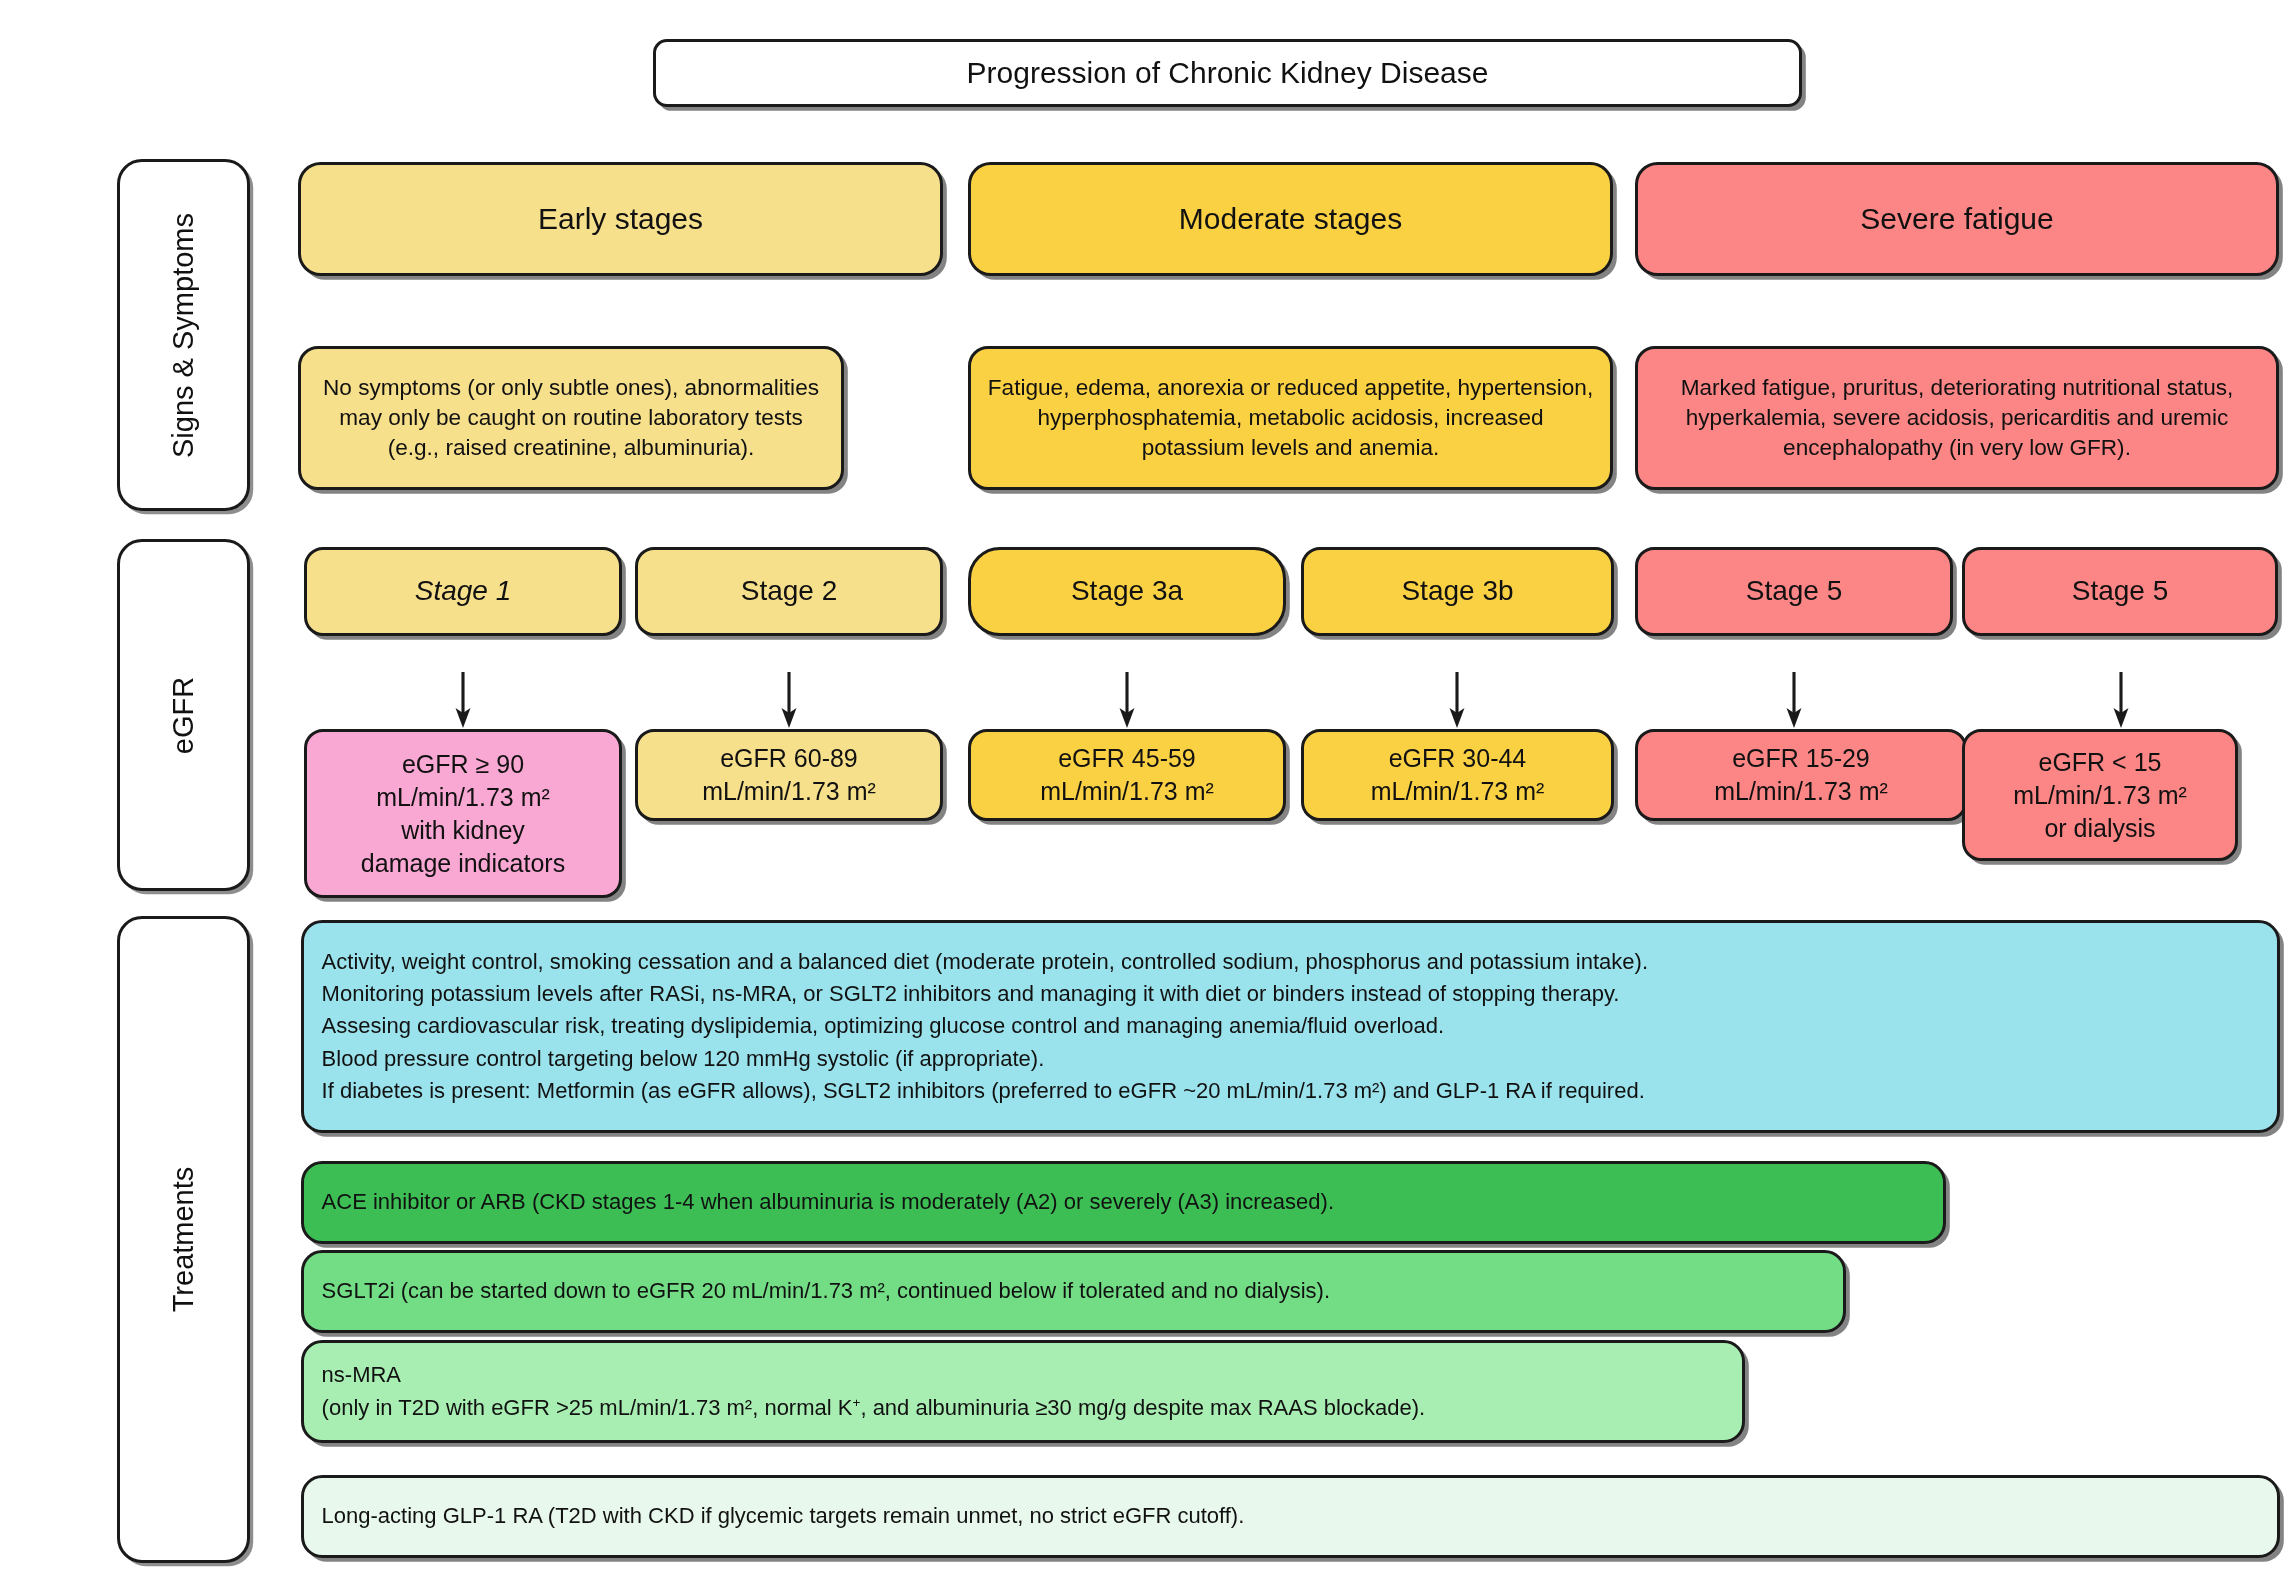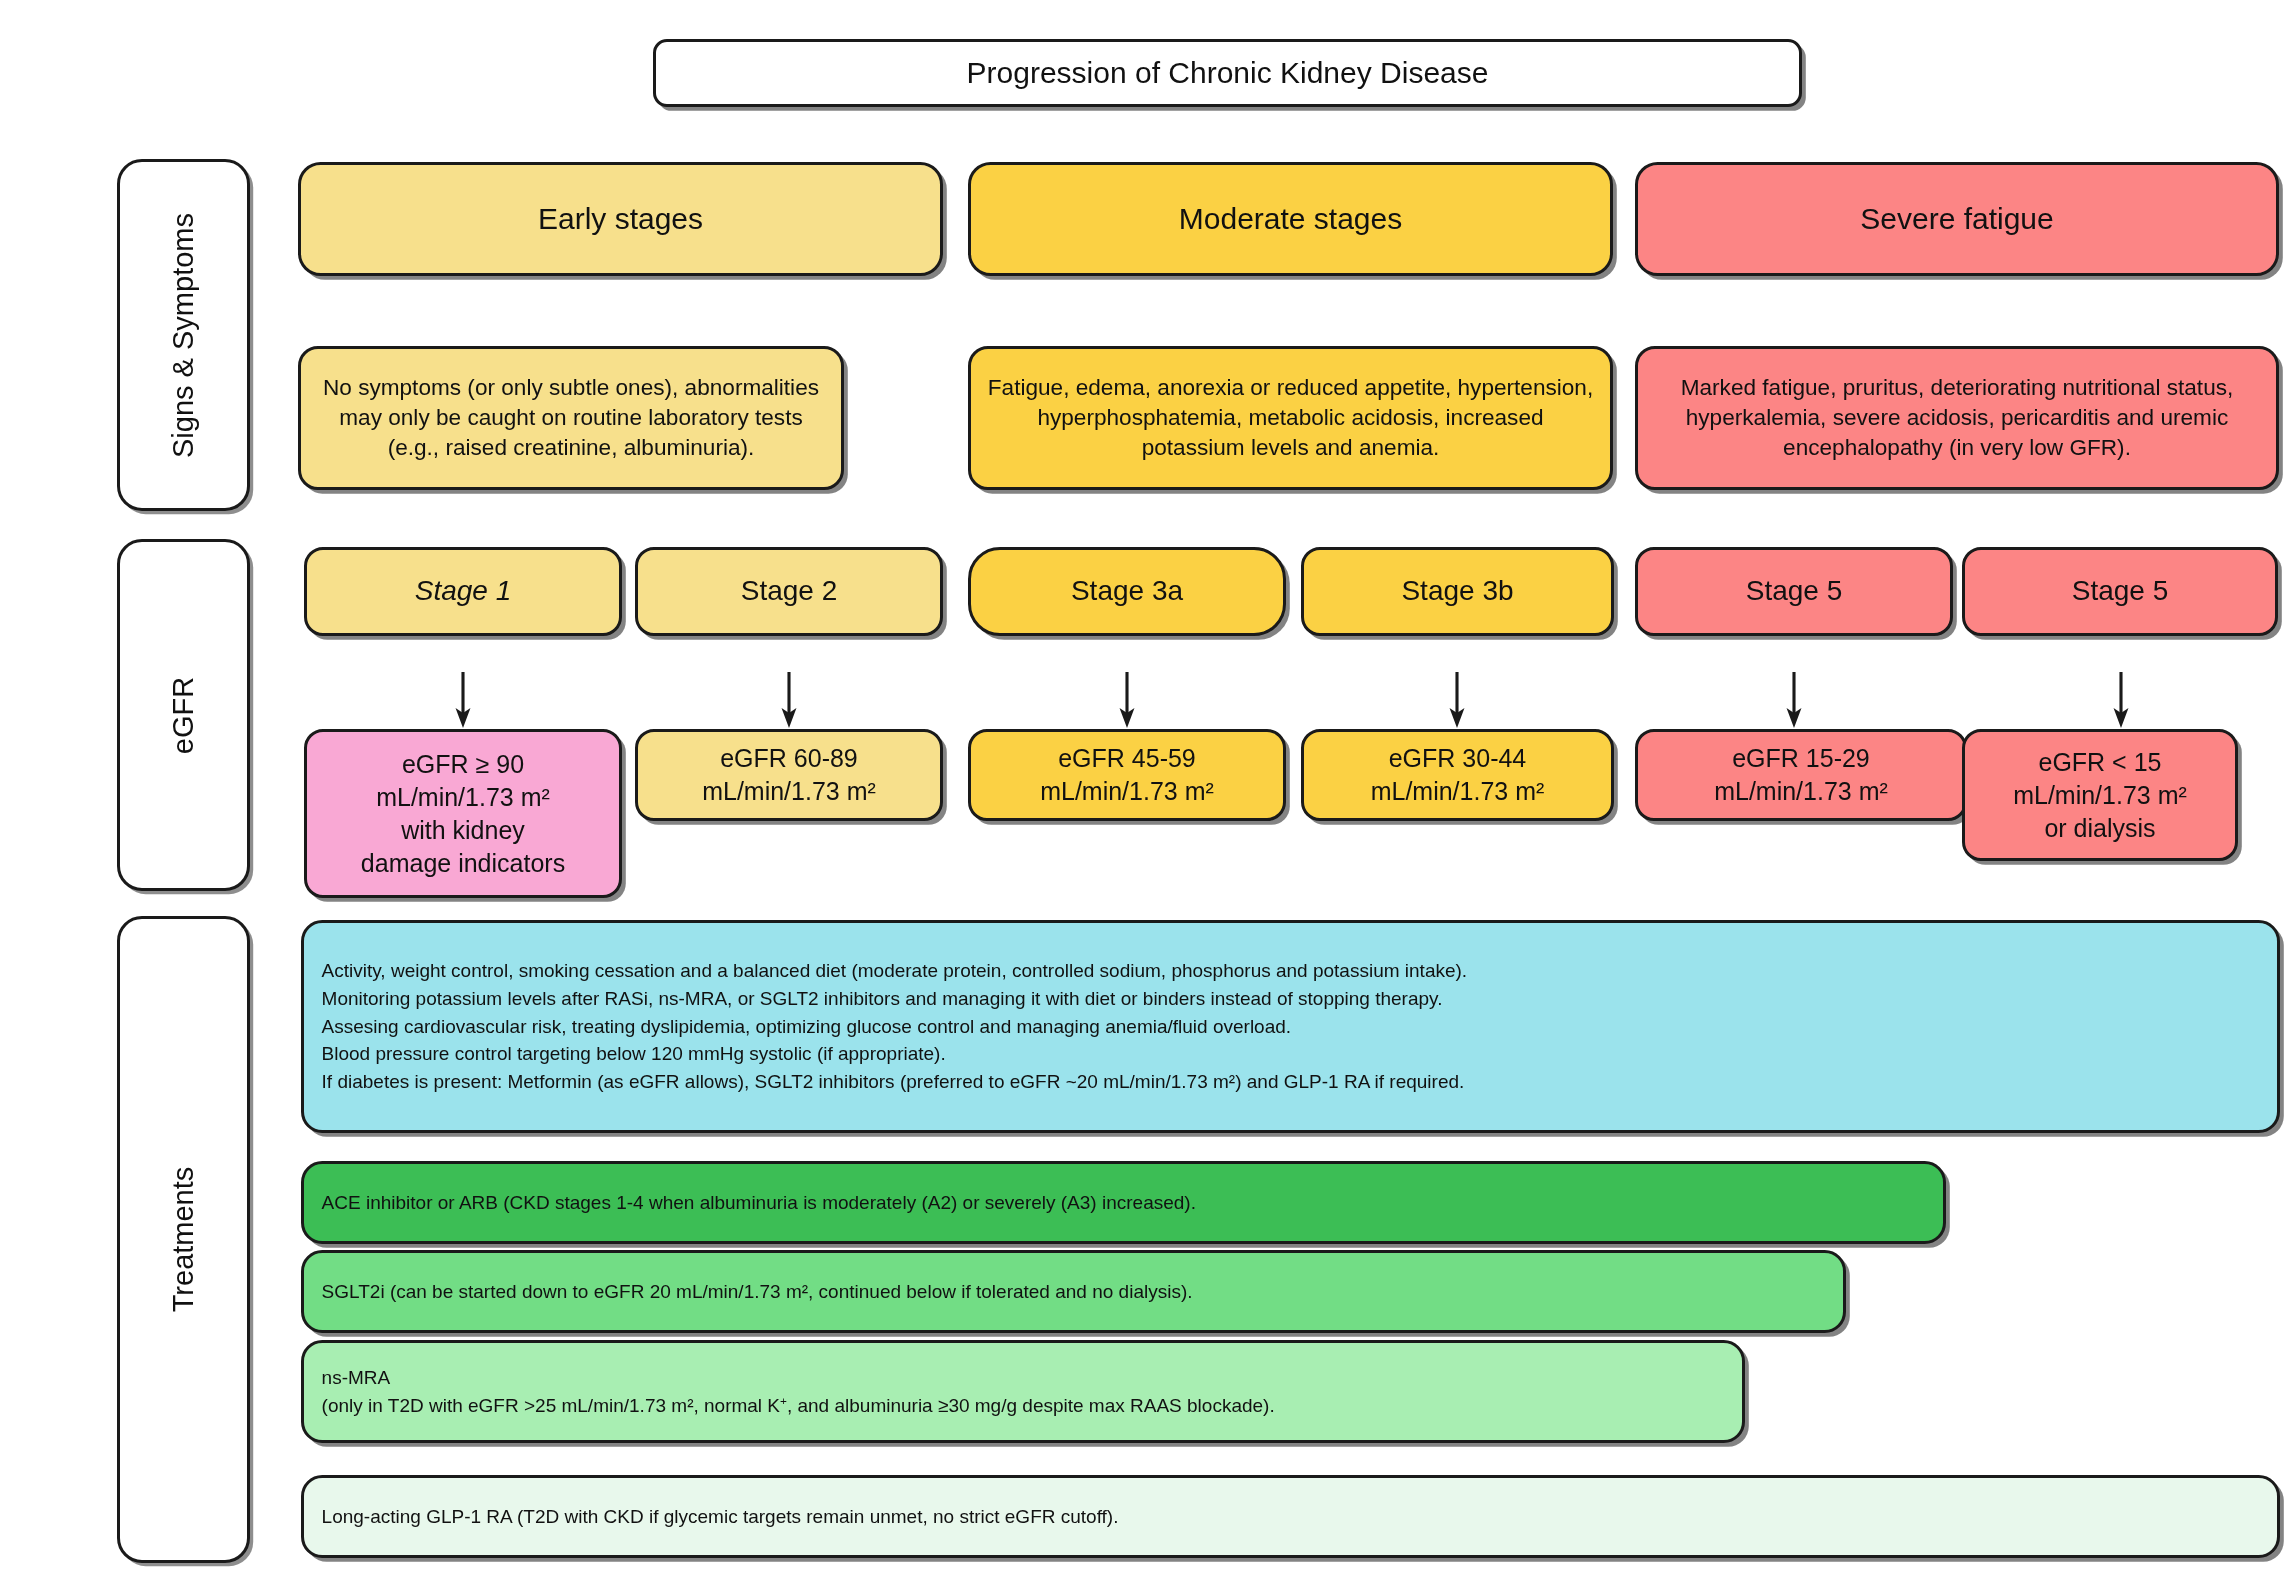--- a/index.html
+++ b/index.html
@@ -101,21 +101,21 @@
   #egfr-3a { left: 968px; top: 729px; width: 318px; height: 92px; background: #FBD144; }
   #egfr-3b { left: 1301px; top: 729px; width: 313px; height: 92px; background: #FBD144; }
   #egfr-4  { left: 1635px; top: 729px; width: 332px; height: 92px; background: #FC8585; }
   #egfr-5  { left: 1962px; top: 729px; width: 276px; height: 132px; background: #FC8585; }
 
   
   .treat {
     justify-content: flex-start;
     align-items: center;
     text-align: left;
-    font-size: 19px;
+    font-size: 22px;
     padding: 0 17.6px;
     border-radius: 21.3px;
     line-height: 1.46;
   }
   #treat-general { left: 301px; top: 920px; width: 1979px; height: 213px; background: #9BE3EC; }
   #treat-ace     { left: 301px; top: 1161px; width: 1645px; height: 83px; background: #3CBE55; }
   #treat-sglt2   { left: 301px; top: 1250px; width: 1545px; height: 83px; background: #72DD85; }
   #treat-nsmra   { left: 301px; top: 1340px; width: 1444px; height: 103px; background: #A8EEB2; }
   #treat-glp1    { left: 301px; top: 1475px; width: 1979px; height: 83px; background: #E8F8EC; }
 

